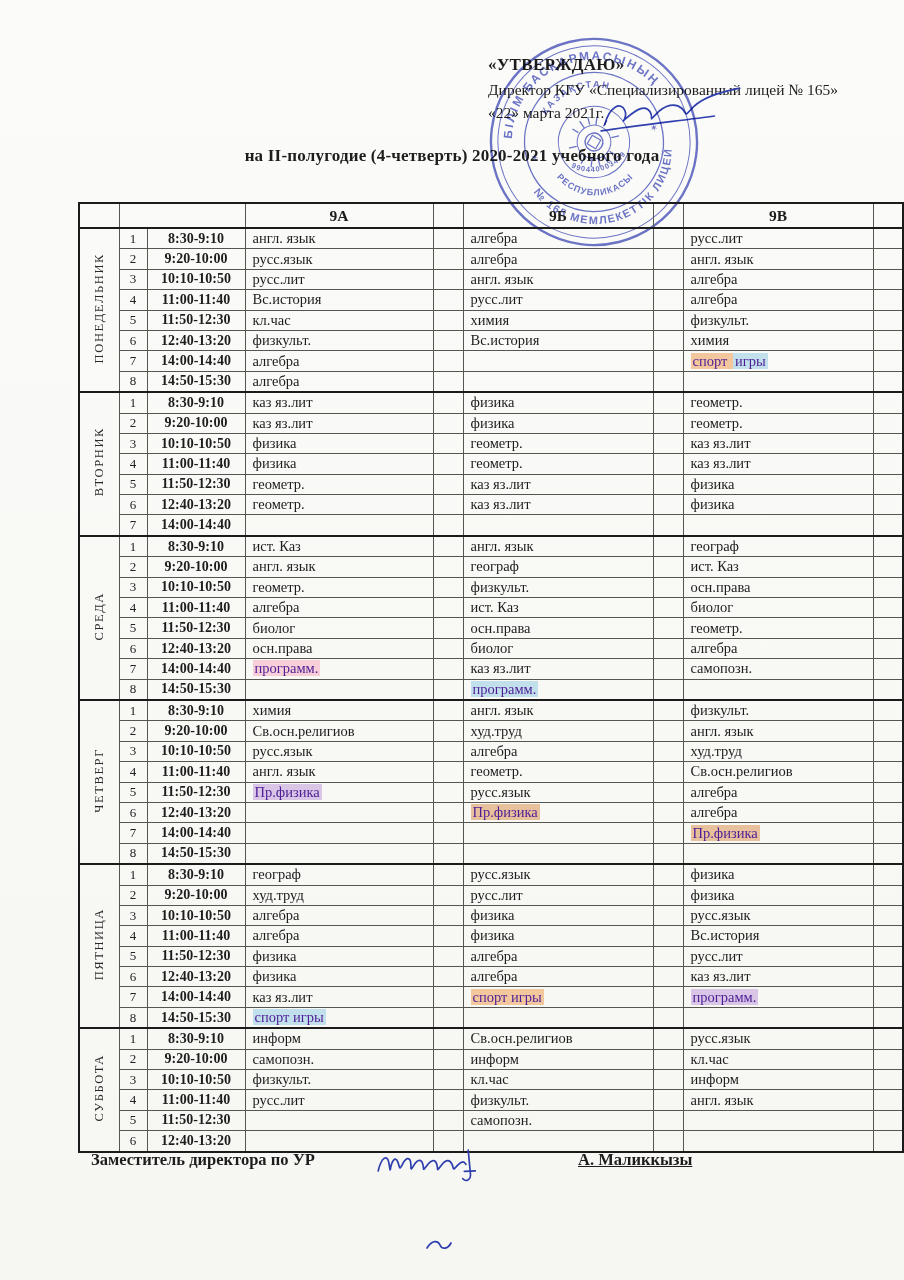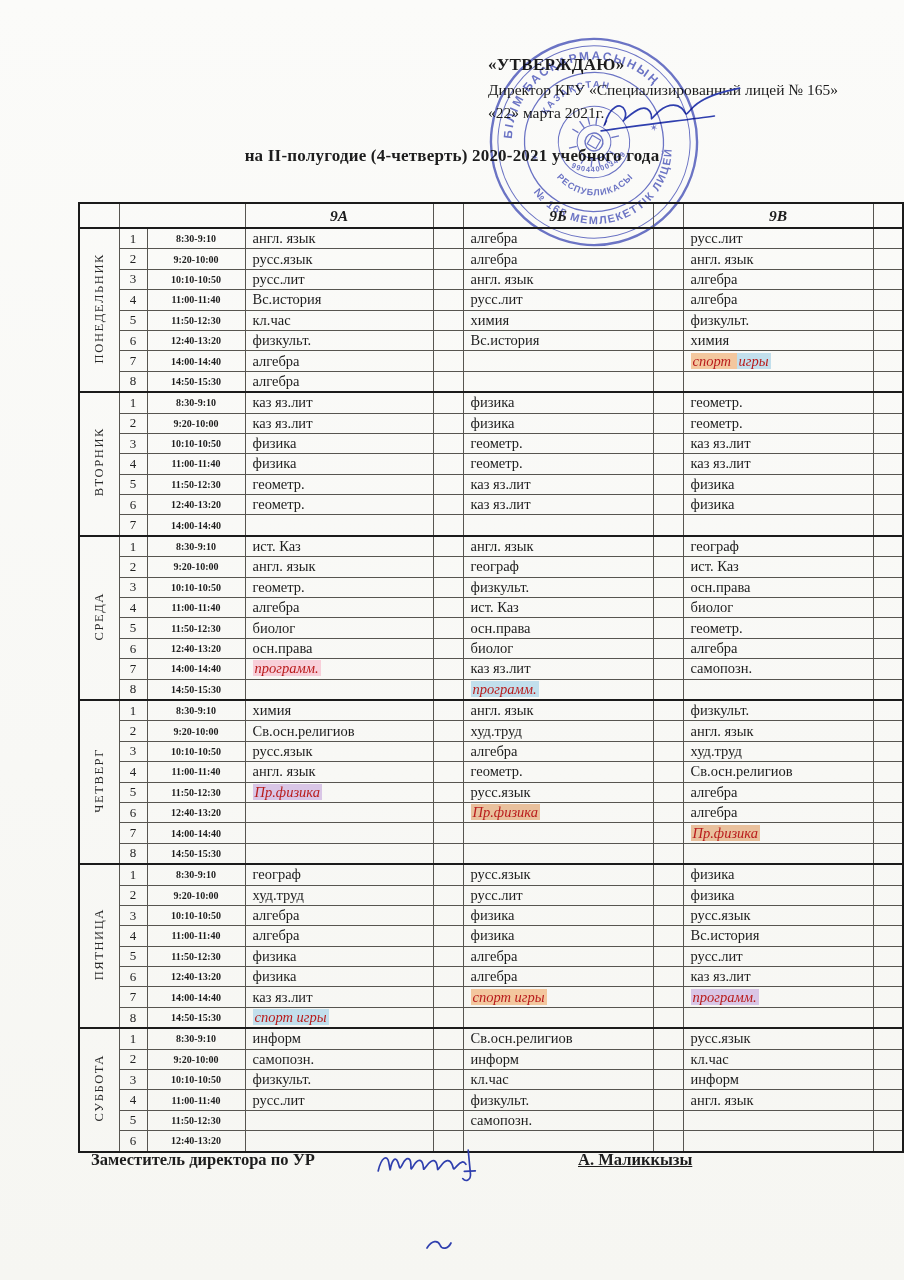--- a/index.html
+++ b/index.html
@@ -19,29 +19,29 @@
            opacity:0.82; mix-blend-mode:multiply; transform:rotate(-14deg); }
   .stamp text { fill:currentColor; font-family:"Liberation Sans","DejaVu Sans",sans-serif; font-weight:bold; }
   .hand { position:absolute; color:#2f3fae; }
   .hand path { fill:none; stroke:currentColor; stroke-width:1.7; stroke-linecap:round; }
   #dir-sign { top:90px; left:596px; width:150px; height:44px; transform:rotate(-4deg); }
   #dep-sign { top:1142px; left:372px; width:125px; height:48px; transform:rotate(-3deg); }
   #pen-mark { top:1236px; left:424px; width:30px; height:18px; }
   
   .sched { position:absolute; top:202px; left:78px; width:824px; border-collapse:collapse; table-layout:fixed; border:2px solid #1b1b1b; }
   .sched th,.sched td { border:1px solid #575550; padding:0; font-size:14.5px; white-space:nowrap; overflow:hidden; }
-  .sched thead th { height:23px; font-weight:bold; font-size:15.5px; border-bottom:2px solid #1b1b1b;font-style:italic; }
+  .sched thead th { height:23px; font-weight:bold; font-size:15.5px; border-bottom:2px solid #1b1b1b; }
   .sched td { height:19.4px; }
   td.num  { text-align:center; font-size:13px; color:#222; }
-  td.time { font-weight:bold; text-align:center; font-size:10px; }
+  td.time { font-weight:bold; text-align:center; font-size:14px; }
   td.subj { text-align:left; padding-left:7px; }
   .day-cell { text-align:center; vertical-align:middle; }
   .day-cell span { display:inline-block; writing-mode:vertical-rl; transform:rotate(180deg); font-size:12.5px; letter-spacing:1.6px; color:#2a2a2a; }
   tr.day-start td { border-top:2px solid #1b1b1b; }
-  .italic { font-style:italic; color:#b91c1c; }
+  .italic { color:#4c1d95; }
   .hl { padding:0 2px; }
   .hl-orange   { background:var(--hl-orange); }
   .hl-blue     { background:var(--hl-blue); }
   .hl-pink     { background:var(--hl-pink); }
   .hl-lavender { background:var(--hl-lavender); }
   .hl-tan      { background:var(--hl-tan); }
   
   .footer { position:absolute; top:1150px; left:91px; width:770px; font-weight:bold; font-size:16.5px; }
   .footer .dep-name { position:absolute; left:487px; top:0;text-decoration:underline; }
 </style>

